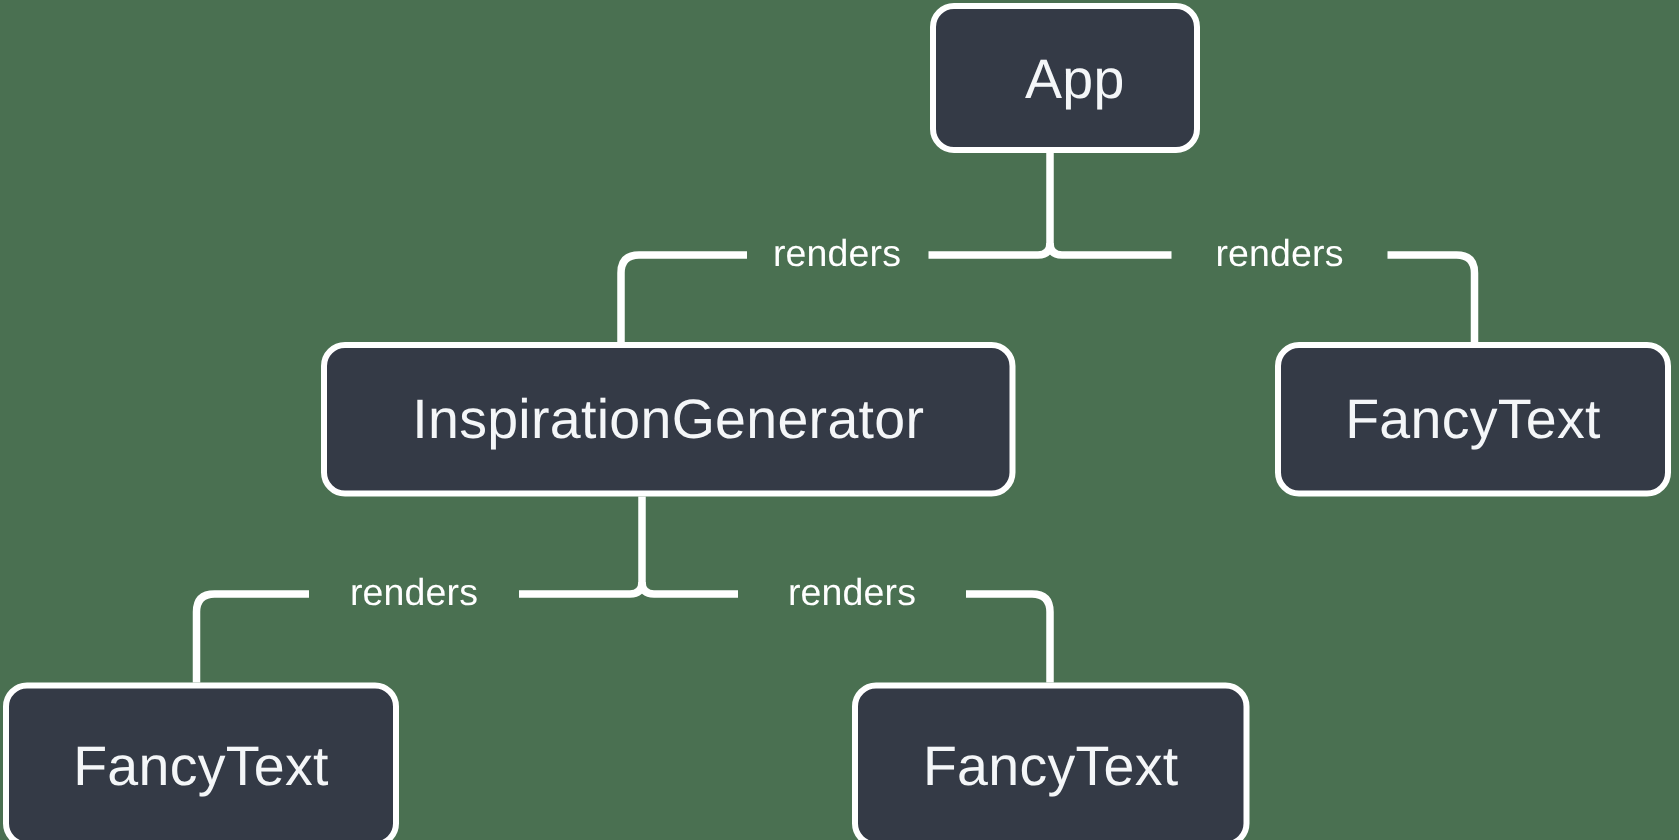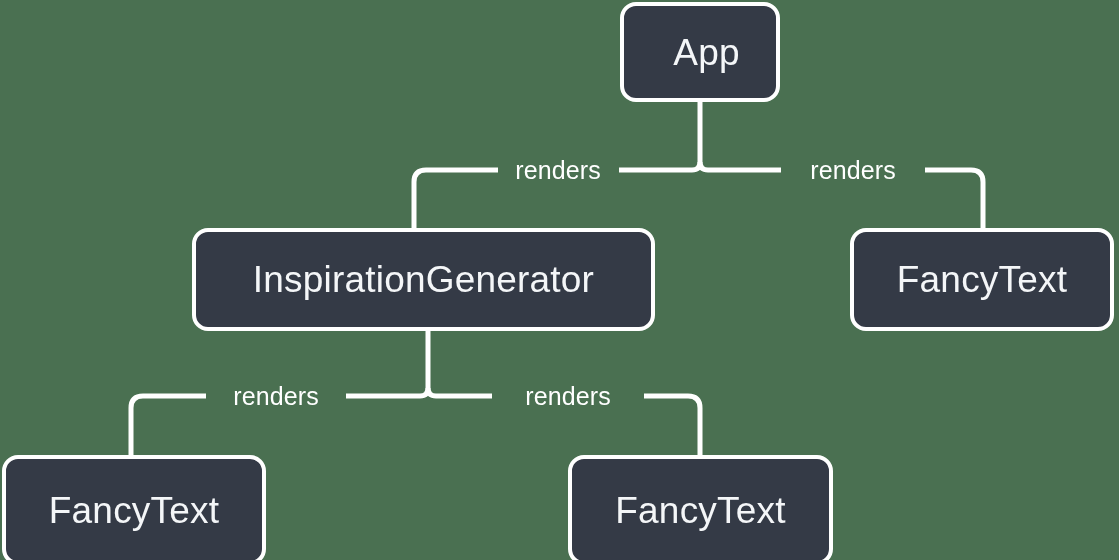--- a/index.html
+++ b/index.html
@@ -46,22 +46,22 @@
     color: #ffffff;
     font-size: 25px;
     font-weight: 500;
     letter-spacing: 0.1px;
     white-space: nowrap;
     transform: translate(-50%, -50%);
     z-index: 3;
     line-height: 1;
     text-align: center;
   }
-  #node-app        { left: 620px; top: 2px;   width: 160px; height: 100px; font-size: 37px; padding-left: 13px; }
-  #node-inspgen    { left: 192px; top: 228px; width: 463px; height: 103px; font-size: 37px; }
+  #node-app        { left: 620px; top: 2px;   width: 180px; height: 100px; font-size: 37px; padding-left: 13px; }
+  #node-inspgen    { left: 214px; top: 228px; width: 463px; height: 103px; font-size: 37px; }
   #node-fancy-right{ left: 850px; top: 228px; width: 264px; height: 103px; font-size: 37px; }
   #node-fancy-left { left: 2px;   top: 455px; width: 264px; height: 110px; font-size: 37px; }
   #node-copyright  { left: 568px; top: 455px; width: 265px; height: 110px; font-size: 37px; }
 </style>
 </head>
 <body>
 
 <div id="canvas">
 
   <svg id="wires" viewBox="0 0 1119 560" xmlns="http://www.w3.org/2000/svg">

